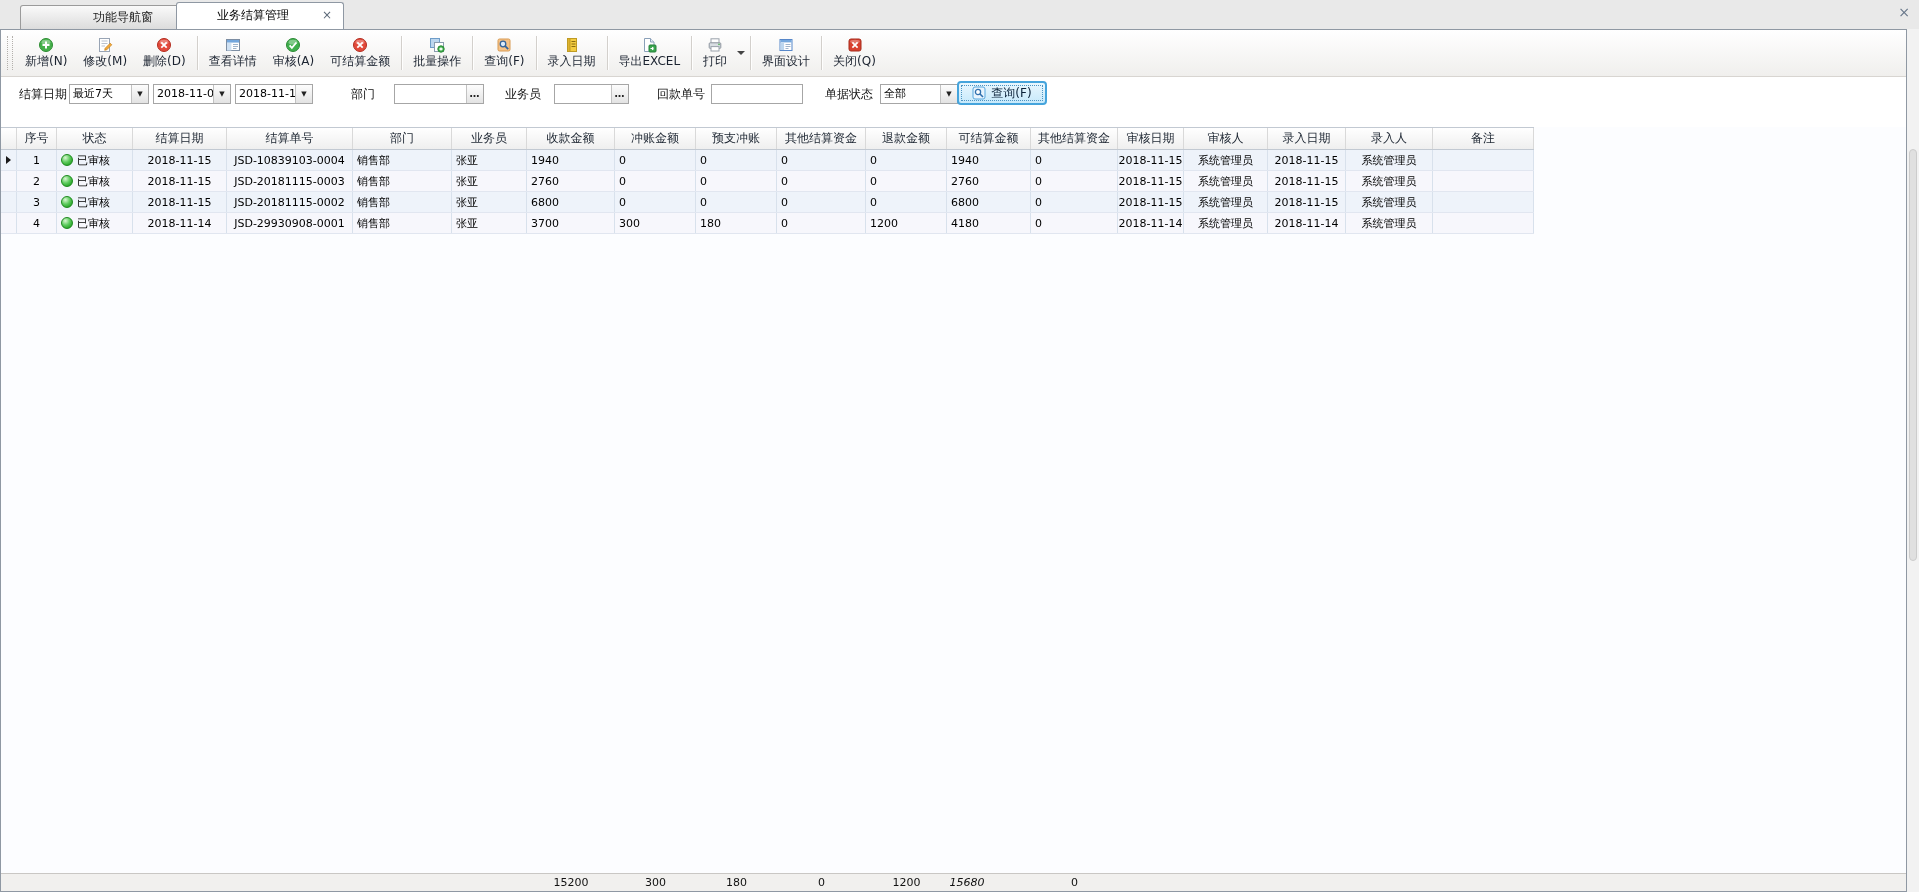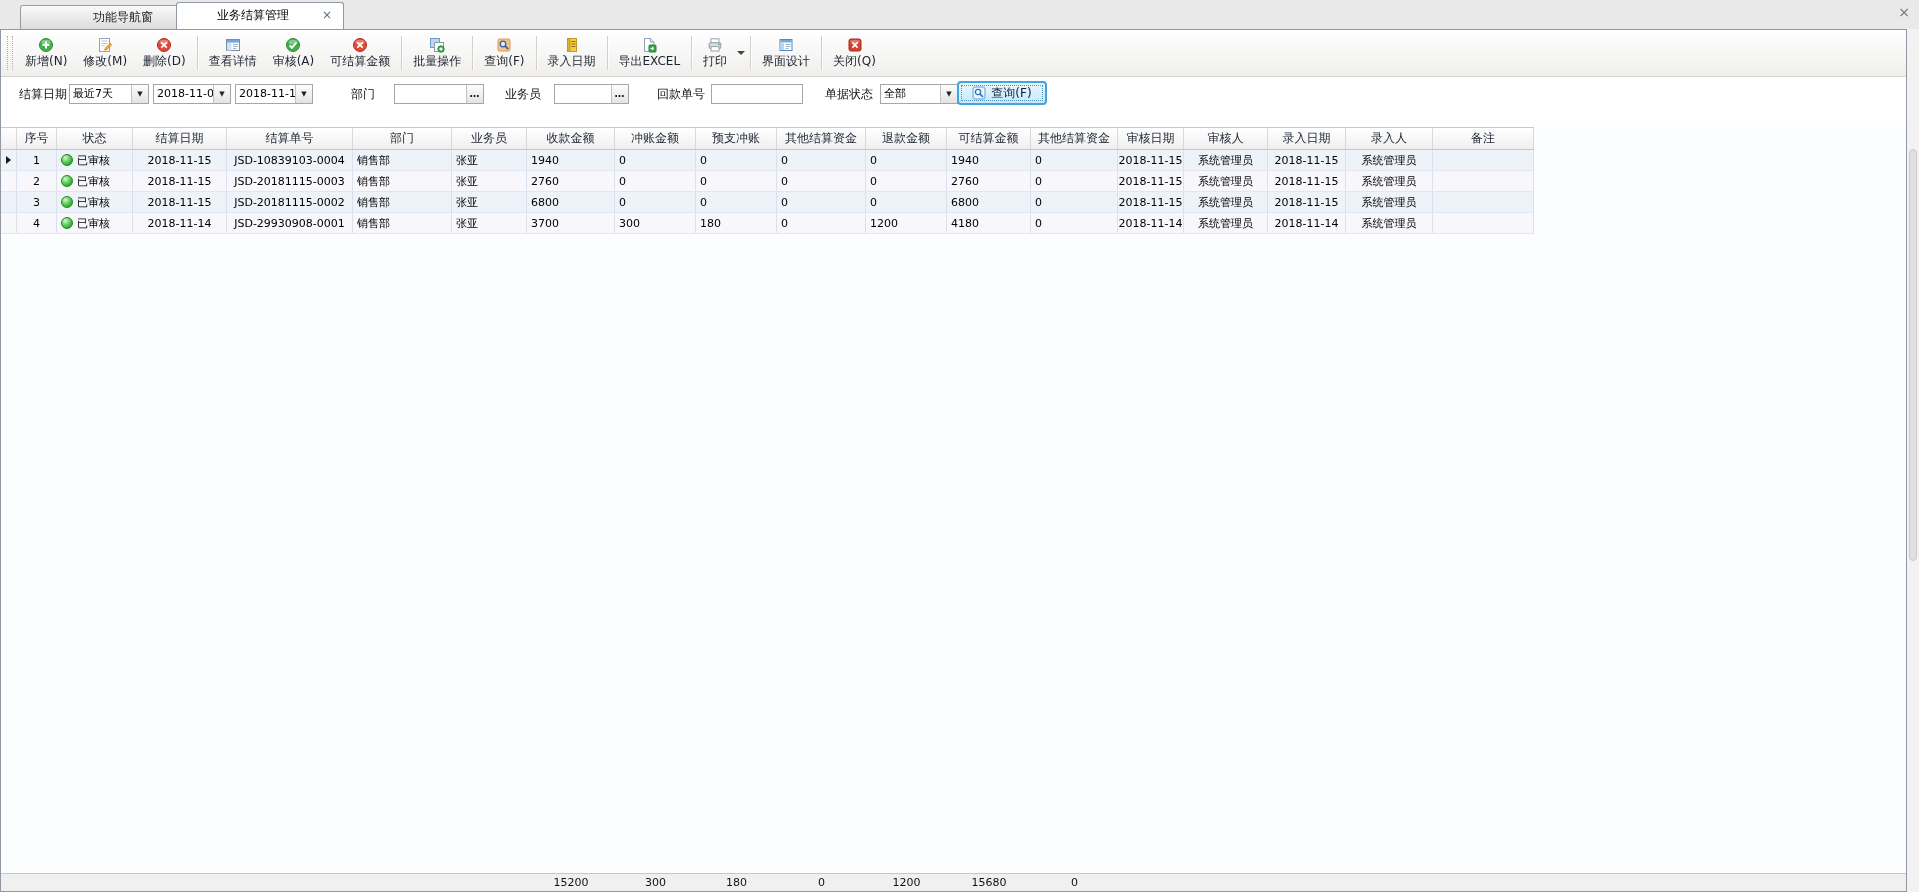--- a/index.html
+++ b/index.html
@@ -418,20 +418,20 @@
         </div>
       </div>
   </div>
 
   <div class="summary">
       <span class="sval" style="left: 526px; width: 88px;">15200</span>
       <span class="sval" style="left: 614px; width: 81px;">300</span>
       <span class="sval" style="left: 695px; width: 81px;">180</span>
       <span class="sval" style="left: 776px; width: 89px;">0</span>
       <span class="sval" style="left: 865px; width: 81px;">1200</span>
-      <span class="sval" style="left: 946px; width: 84px;">15680</span>
+      <span class="sval" style="left: 924px; width: 84px; font-style: italic;">15680</span>
       <span class="sval" style="left: 1030px; width: 87px;">0</span>
     </div>
 </div>
 
 <div class="scrollstrip">
   <div class="scrollthumb"></div>
 </div>
 
 </body></html>

